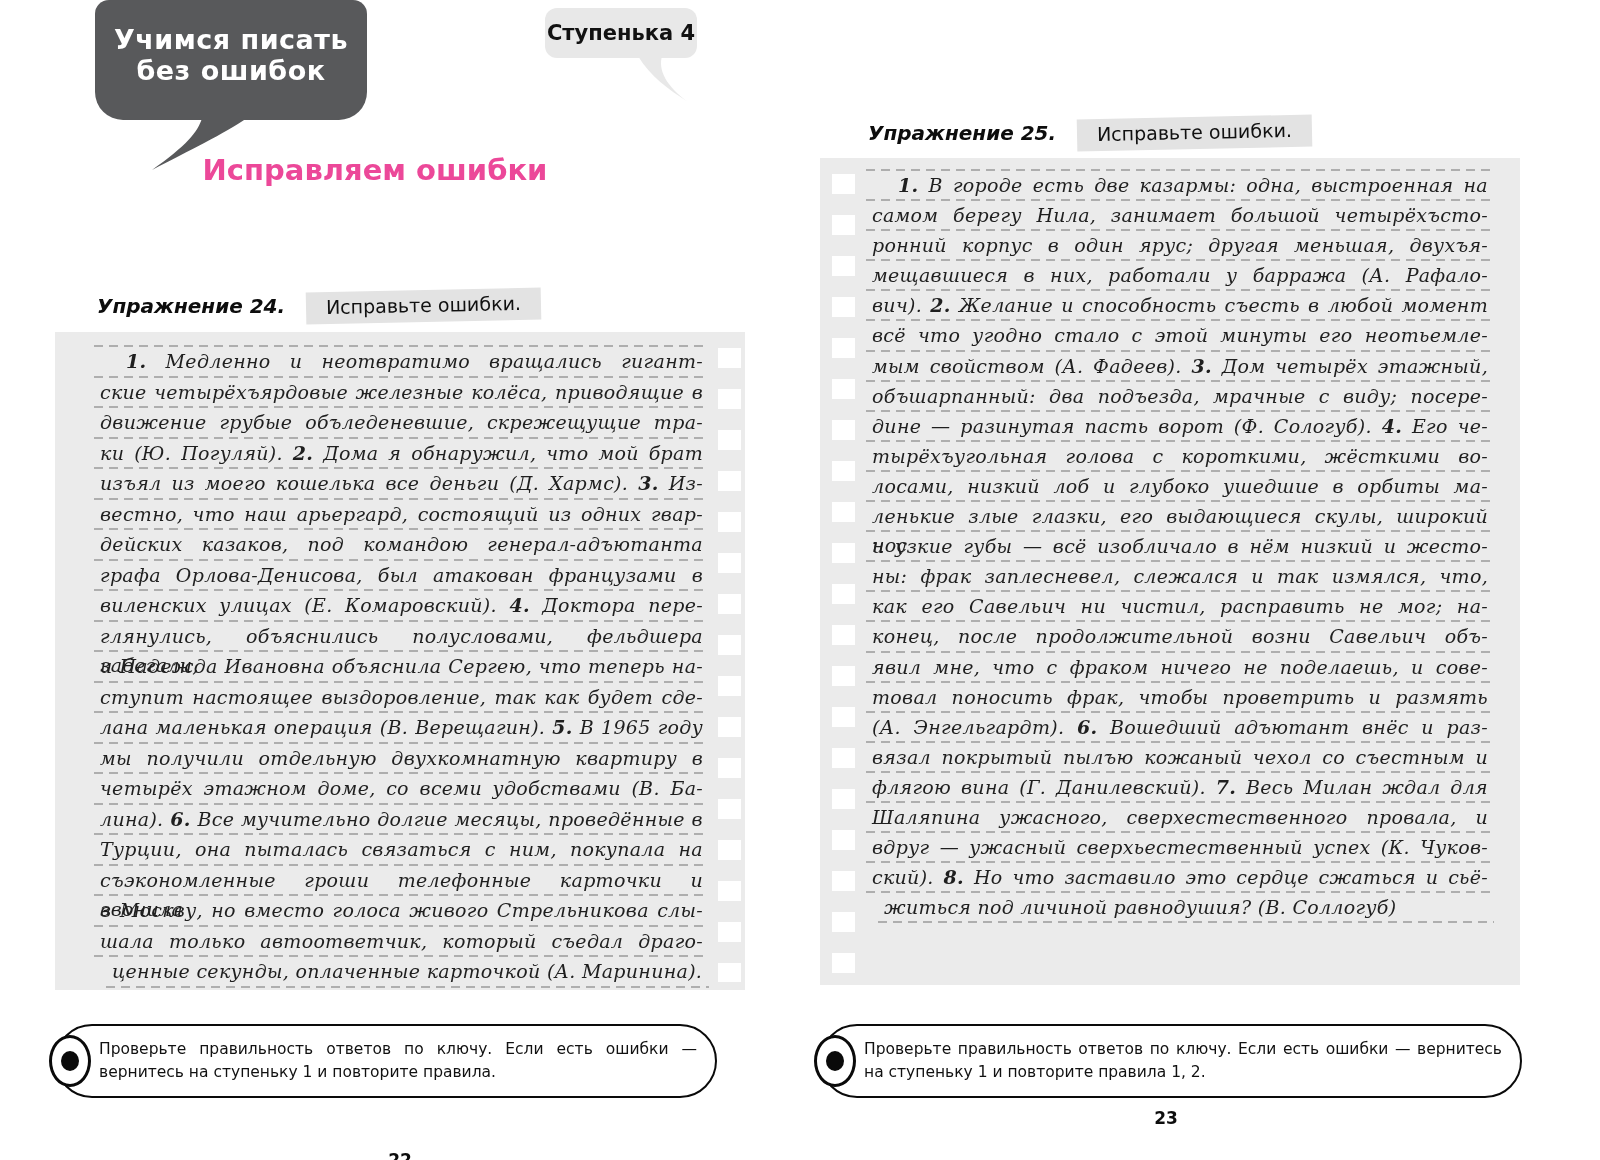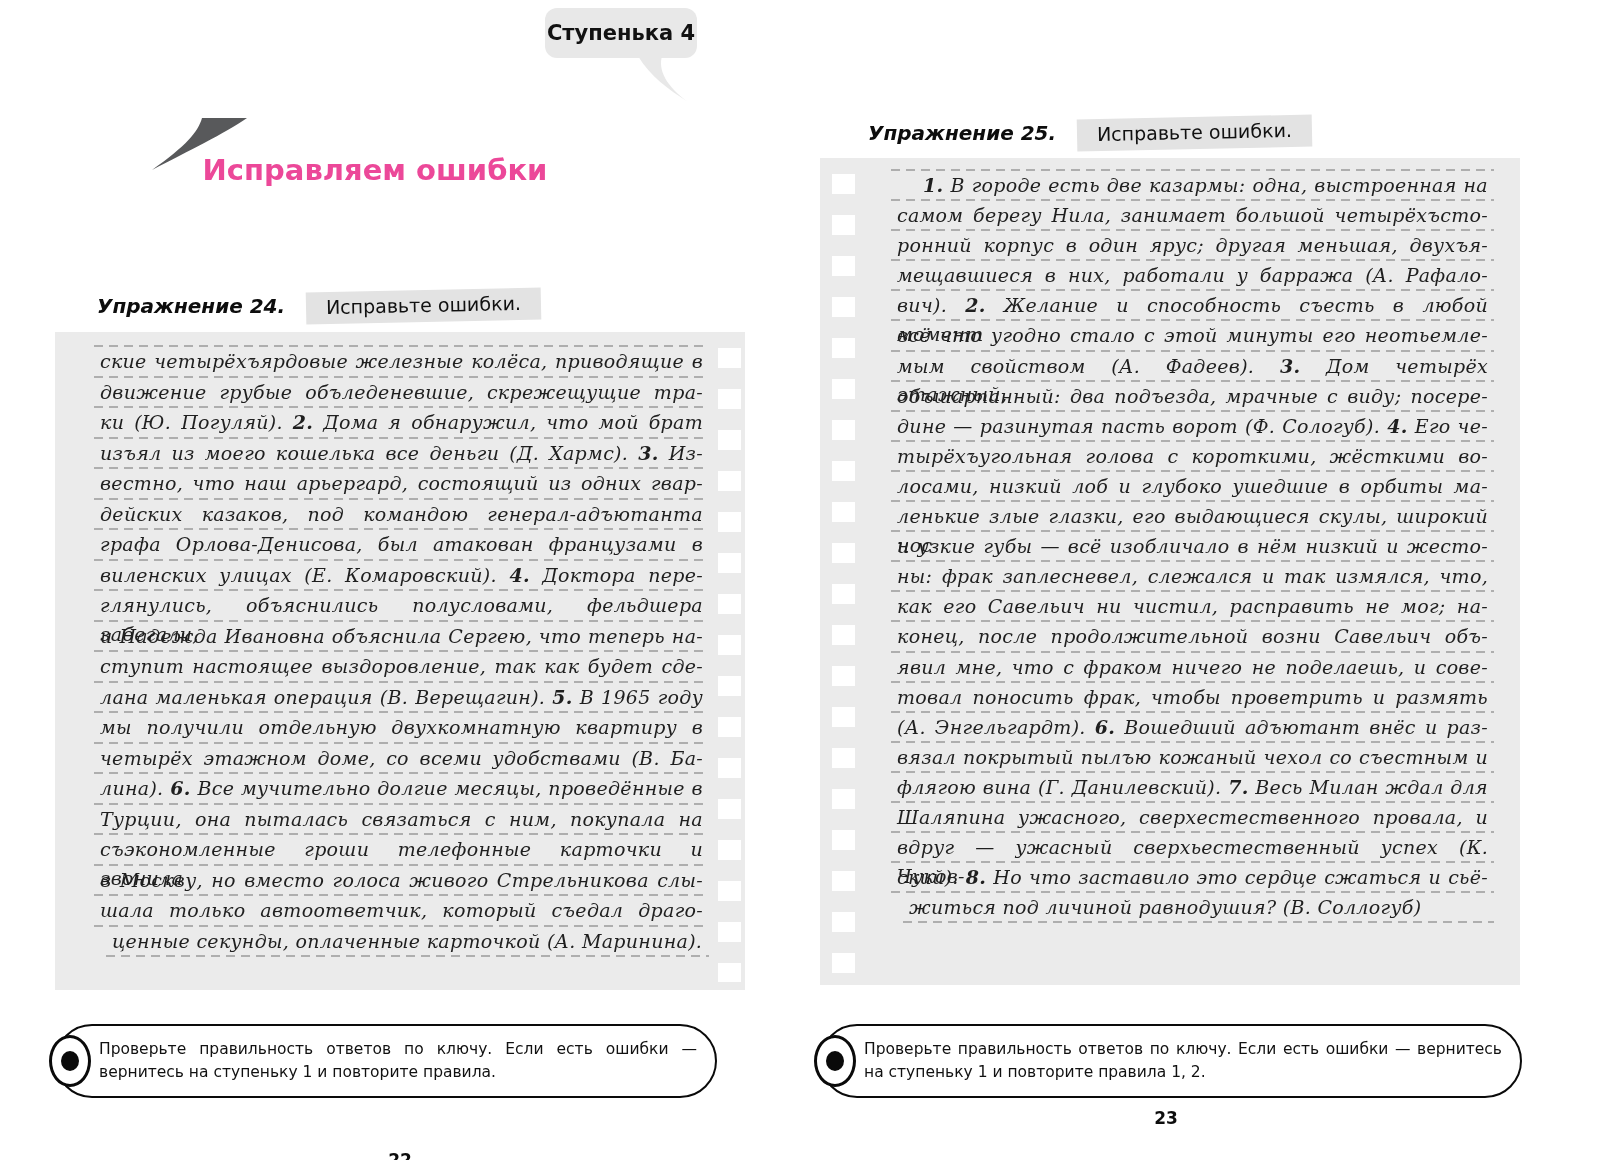--- a/index.html
+++ b/index.html
@@ -24,21 +24,21 @@
   .ex-header{position:absolute;white-space:nowrap;}
   .ex-header.left{left:97px;top:290px;}
   .ex-header.right{left:868px;top:117px;}
   .ex-number{font-size:20px;font-weight:bold;font-style:italic;color:#0d0d0d;vertical-align:middle;}
   .ex-task{display:inline-block;margin-left:16px;background:#e3e3e3;padding:4px 20px 6px;
     font-size:19px;color:#111;transform:rotate(-1.2deg);vertical-align:middle;}
 
   
   .notebook{position:absolute;background:#ebebeb;box-sizing:border-box;}
   .notebook.left{left:55px;top:332px;width:690px;height:658px;padding:0 42px 0 45px;}
-  .notebook.right{left:820px;top:158px;width:700px;height:827px;padding:0 32px 0 77px;}
+  .notebook.right{left:820px;top:158px;width:700px;height:827px;padding:0 32px 0 52px;}
   .hw-line{position:relative;font-family:"DejaVu Serif",serif;font-style:italic;
     font-size:19px;letter-spacing:.3px;color:#1f1f1f;
     text-align:justify;text-align-last:justify;}
   .notebook.left  .hw-line{height:30.5px;line-height:29px;}
   .notebook.right .hw-line{height:30.1px;line-height:28.5px;}
   .hw-line::after{content:"";position:absolute;left:-6px;right:-6px;bottom:0;height:2px;
     background:repeating-linear-gradient(90deg,#aeaeae 0 9px,transparent 9px 15px);}
   .hw-line.empty{height:15px !important;}
   .notebook.right .hw-line.empty{height:13px !important;}
   .hw-line.indent{padding-left:26px;}
@@ -67,20 +67,24 @@
   .page-number{position:absolute;top:1108px;transform:translateX(-50%);
     font-size:17px;font-weight:bold;color:#0d0d0d;}
   .page-number.left{left:400px;margin-top:42px;}
   .page-number.right{left:1166px;text-align:right;}
 </style>
 </head>
 <body>
 
 <div id="page">
 
+  <div class="brand-bubble">
+    <div class="l1">Учимся писать</div>
+    <div class="l2">без ошибок</div>
+  </div>
   <svg class="brand-tail" viewBox="0 0 100 52">
     <path d="M95 0 C72 16 38 32 0 52 C34 28 46 14 50 0 Z" fill="#58595b"></path>
   </svg>
 
   <div class="step-tab">
     <span>Ступенька 4</span>
   </div>
   <svg class="step-tail" viewBox="0 0 60 48">
     <path d="M8 0 C20 20 38 33 58 46 C36 30 28 14 32 0 Z" fill="#e8e8e8"></path>
   </svg>
@@ -89,20 +93,21 @@
 
   <div class="ex-header left">
     <span class="ex-number">Упражнение 24.</span>
     <span class="ex-task">Исправьте ошибки.</span>
   </div>
 
   <div class="notebook left">
     <div class="perf right-edge"></div>
     <div class="hw-line empty"></div>
     <div>
+        <div class="hw-line indent"><b>1.</b> Медленно и неотвратимо вращались гигант-</div>
         <div class="hw-line">ские четырёхъярдовые железные колёса, приводящие в</div>
         <div class="hw-line">движение грубые объледеневшие, скрежещущие тра-</div>
         <div class="hw-line">ки (Ю. Погуляй). <b>2.</b> Дома я обнаружил, что мой брат</div>
         <div class="hw-line">изъял из моего кошелька все деньги (Д. Хармс). <b>3.</b> Из-</div>
         <div class="hw-line">вестно, что наш арьергард, состоящий из одних гвар-</div>
         <div class="hw-line">дейских казаков, под командою генерал-адъютанта</div>
         <div class="hw-line">графа Орлова-Денисова, был атакован французами в</div>
         <div class="hw-line">виленских улицах (Е. Комаровский). <b>4.</b> Доктора пере-</div>
         <div class="hw-line">глянулись, объяснились полусловами, фельдшера забегали,</div>
         <div class="hw-line">и Надежда Ивановна объяснила Сергею, что теперь на-</div>

